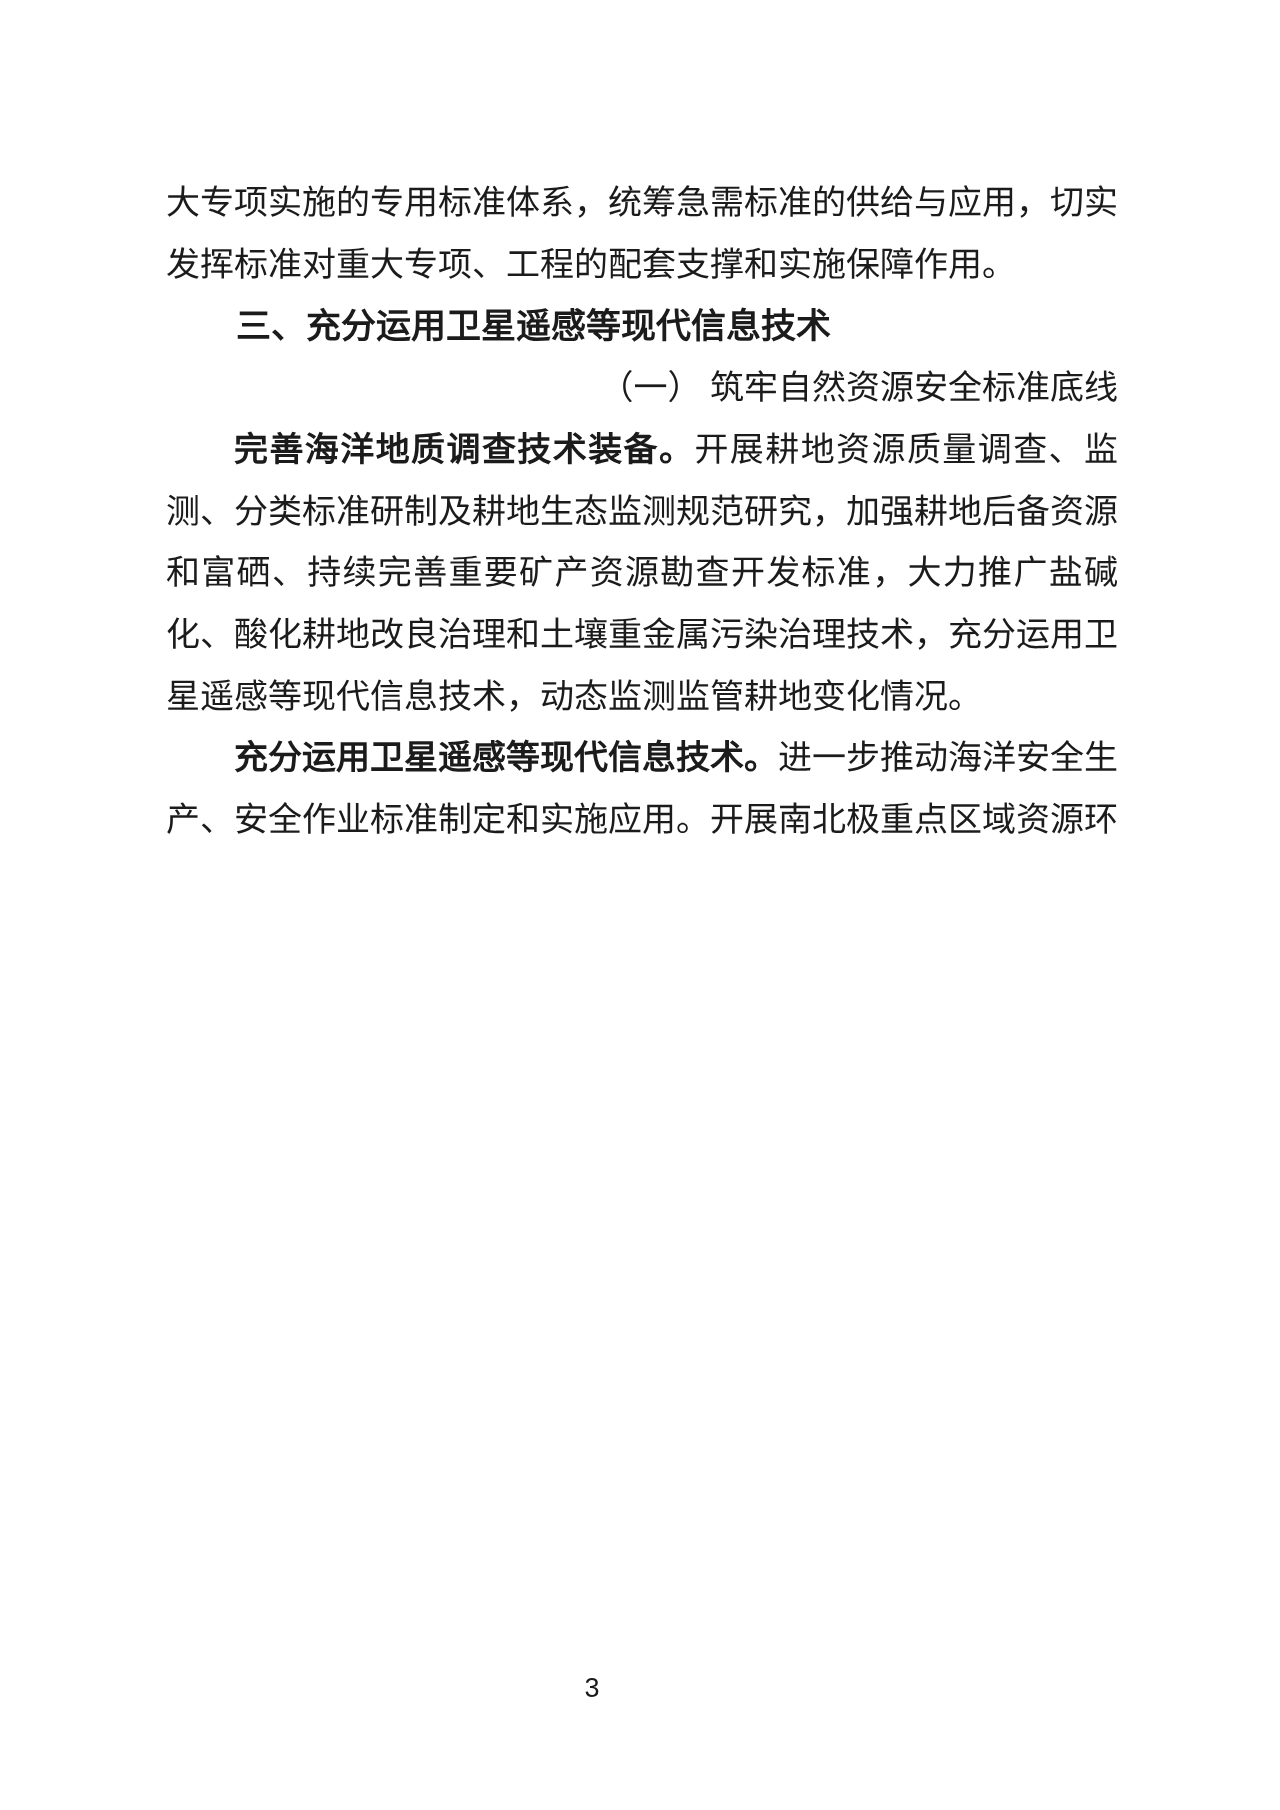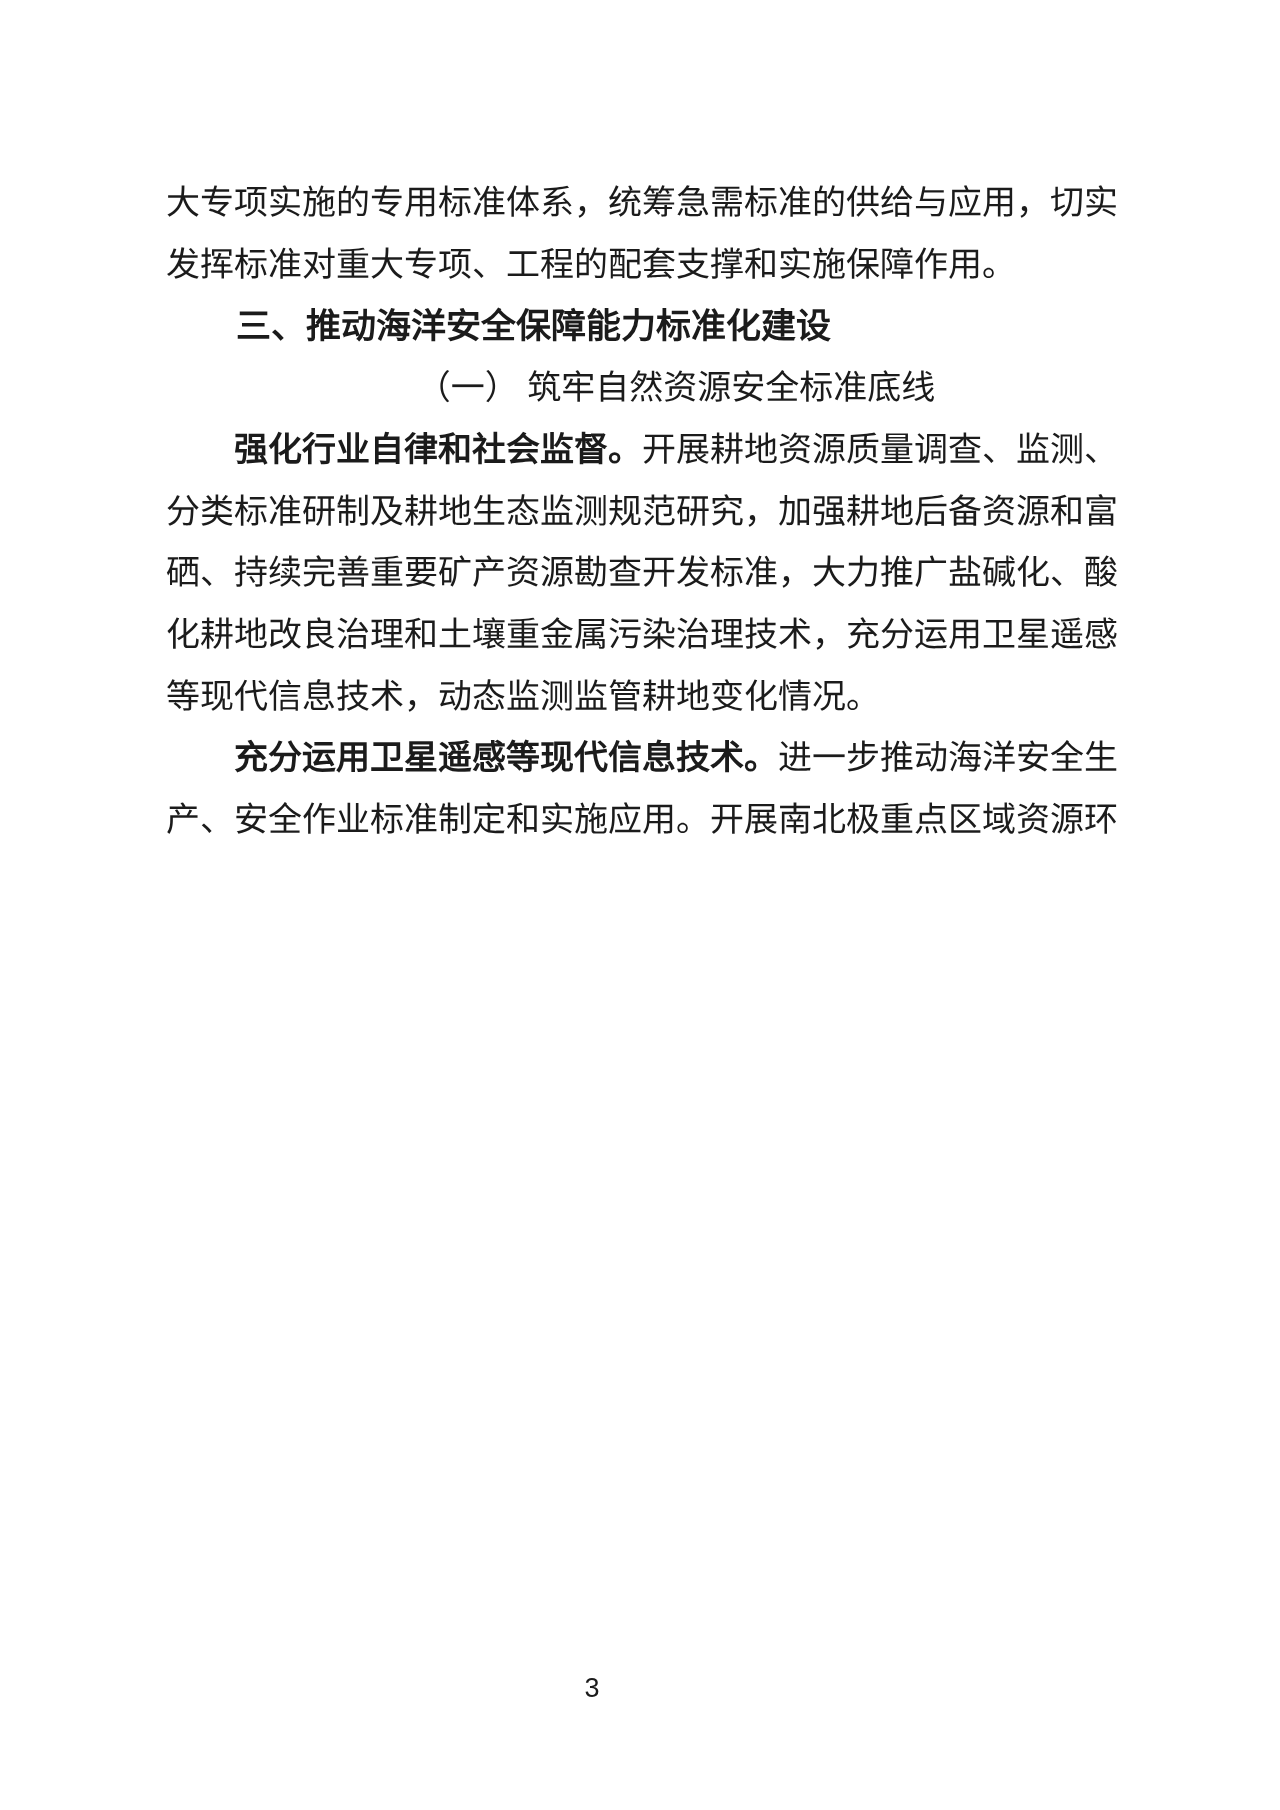--- a/index.html
+++ b/index.html
@@ -42,21 +42,21 @@
   }
   p.heading1 {
     text-indent: 2em;
     font-family: "Liberation Sans", "DejaVu Sans", sans-serif;
     font-weight: 700;
     font-size: 35px;
     text-align: left;
   }
   p.heading2 {
     text-indent: 2em;
-    text-align: center;
+    text-align: right;
   }
   .page-number {
     position: absolute;
     top: 1672px;
     left: 0;
     width: 100%;
     text-align: center;
     font-size: 27px;
     line-height: 32px;
     font-family: "Liberation Sans", "DejaVu Sans", sans-serif;
@@ -65,25 +65,25 @@
 </style>
 </head>
 <body>
 
 <div class="page">
   <div class="content">
 
     <p class="para-continuation"><span>大专项实施的专用标准体系，统筹急需标准的供给与应用，切实发挥标准对重大专项、工程的配套支撑和实施保障作用。</span></p>
 
 
-    <p class="heading1"><span>三、推动海洋安全保障能力标准化建设</span></p>
+    <p class="heading1"><span>三、充分运用卫星遥感等现代信息技术</span></p>
 
     <p class="heading2"><span>（一） 筑牢自然资源安全标准底线</span></p>
 
-    <p class="para-indent"><span class="lead">强化行业自律和社会监督。</span><span>开展耕地资源质量调查、监测、分类标准研制及耕地生态监测规范研究，加强耕地后备资源和富硒、持续完善重要矿产资源勘查开发标准，大力推广盐碱化、酸化耕地改良治理和土壤重金属污染治理技术，充分运用卫星遥感等现代信息技术，动态监测监管耕地变化情况。</span></p>
+    <p class="para-indent"><span class="lead">完善海洋地质调查技术装备。</span><span>开展耕地资源质量调查、监测、分类标准研制及耕地生态监测规范研究，加强耕地后备资源和富硒、持续完善重要矿产资源勘查开发标准，大力推广盐碱化、酸化耕地改良治理和土壤重金属污染治理技术，充分运用卫星遥感等现代信息技术，动态监测监管耕地变化情况。</span></p>
 
 
     <p class="para-indent"><span class="lead">充分运用卫星遥感等现代信息技术。</span><span>进一步推动海洋安全生产、安全作业标准制定和实施应用。开展南北极重点区域资源环</span></p>
 
   </div>
 
   <div class="page-number">3</div>
 </div>
 
 </body></html>

